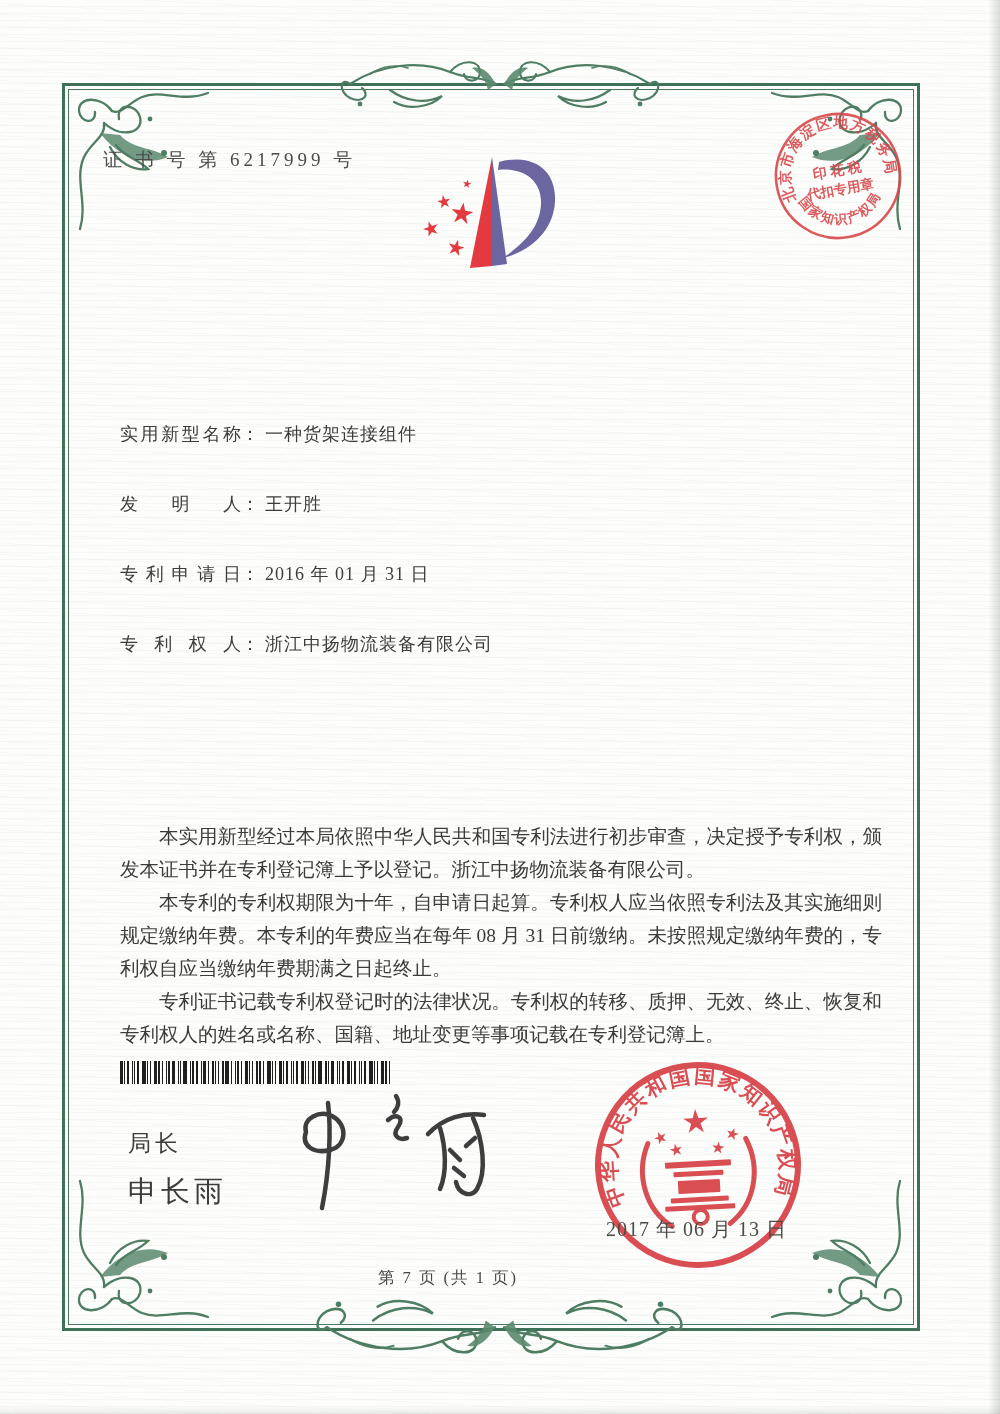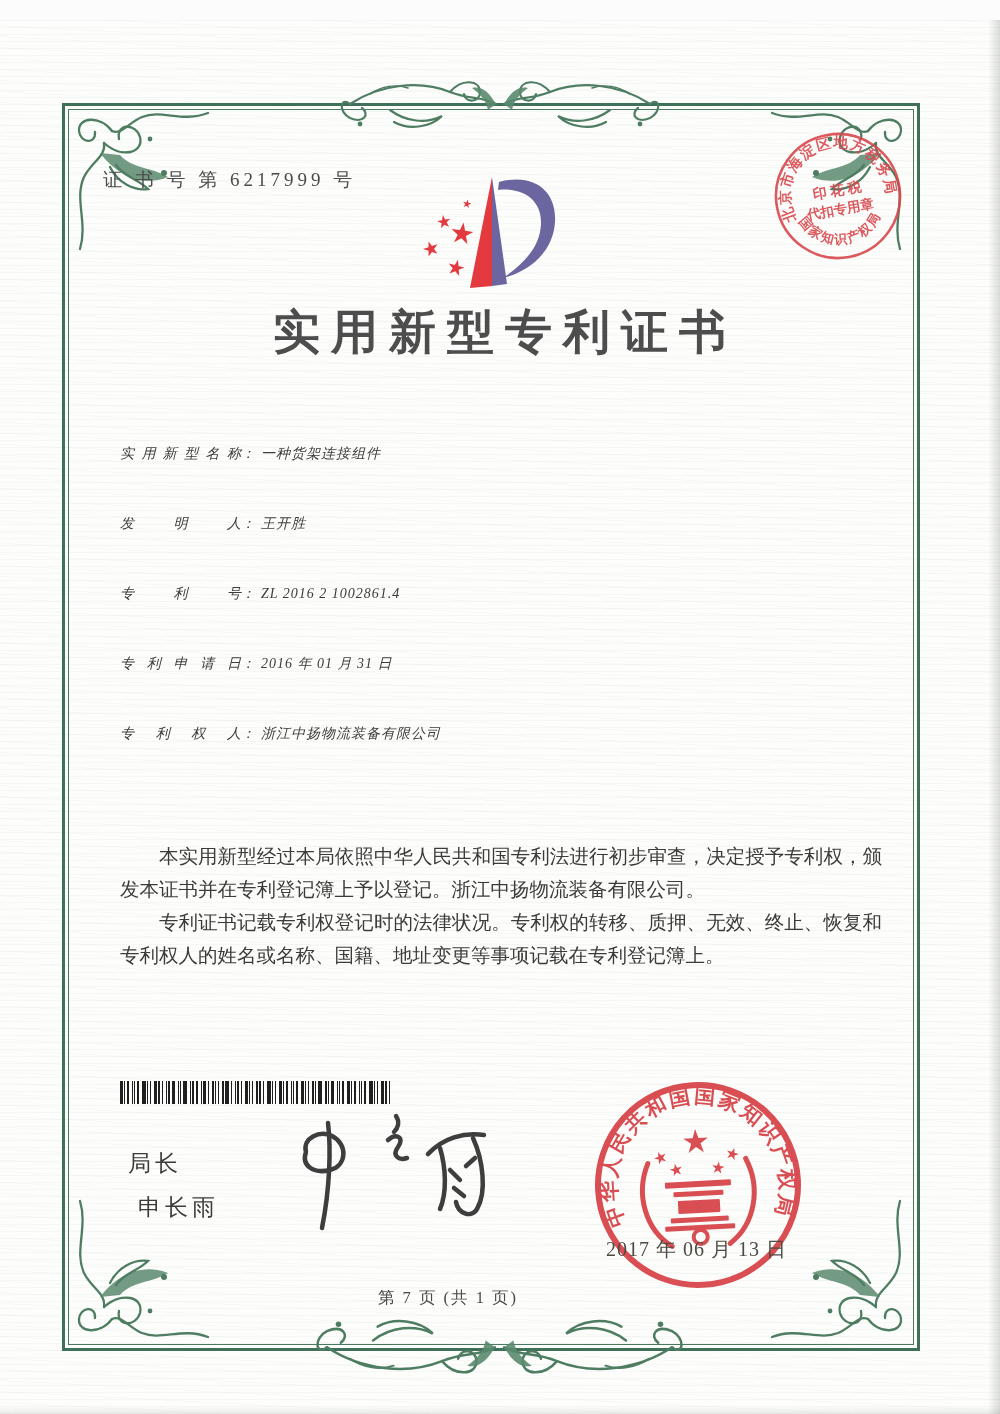--- a/index.html
+++ b/index.html
@@ -9,21 +9,20 @@
     background:#fbfcfb;
     position:relative;
     overflow:hidden;
   }
   .page{
     position:absolute;inset:0;
     background:
       repeating-linear-gradient(0deg, rgba(130,170,148,.07) 0 1px, transparent 1px 7px),
       repeating-linear-gradient(3deg, rgba(130,170,148,.05) 0 1px, transparent 1px 11px),
       #fdfdfc;
-    margin-top: 20px;
   }
   .edge-shade{position:absolute;top:0;right:0;width:12px;height:100%;
     background:linear-gradient(to right, rgba(0,0,0,0), rgba(60,70,60,.18));}
   .edge-shade-bottom{position:absolute;left:0;bottom:0;width:100%;height:8px;
     background:linear-gradient(to bottom, rgba(0,0,0,0), rgba(60,70,60,.10));}
 
   
   .frame{position:absolute;left:62px;top:83px;width:852px;height:1242px;
     border:3px solid #3f7158;}
   .frame-inner{position:absolute;inset:3px;border:1px solid #48795f;}
@@ -31,36 +30,36 @@
   .ornaments{position:absolute;left:0;top:0;pointer-events:none;}
 
   .cert-no{position:absolute;left:103px;top:147px;
     font-size:19px;letter-spacing:4px;color:#4b4b4b;}
 
   .title{position:absolute;left:0;top:281px;width:1000px;margin:0;
     text-align:center;text-indent:10px;
     font-size:47px;font-weight:700;letter-spacing:11px;color:#4e4d4d;}
 
   .fields{position:absolute;left:120px;top:420px;width:700px;color:#3d3c3a;}
-  .field-row{height:28px;line-height:28px;margin-bottom:42px;font-size:14px;white-space:nowrap;font-style:italic;}
+  .field-row{height:28px;line-height:28px;margin-bottom:42px;font-size:18px;white-space:nowrap;}
   .field-label{display:inline-block;width:121px;text-align:justify;text-align-last:justify;}
   .field-colon{display:inline-block;margin-right:6px;}
   .field-value{letter-spacing:1px;}
 
   .paragraphs{position:absolute;left:120px;top:820px;width:762px;
     font-size:19.5px;line-height:33px;color:#3c3b39;text-align:justify;}
   .paragraphs p{margin:0;text-indent:2em;}
 
   .barcode{position:absolute;left:120px;top:1061px;width:272px;height:23px;
     overflow:hidden;white-space:nowrap;font-size:0;}
   .barcode i{display:inline-block;height:100%;background:#1f1f1f;}
   .barcode i.g{background:transparent;}
 
   .officer-title{position:absolute;left:128px;top:1128px;font-size:23px;letter-spacing:4px;color:#3d3c3a;}
-  .officer-name{position:absolute;left:138px;top:1172px;font-size:23px;letter-spacing:4px;color:#3d3c3a;}
+  .officer-name{position:absolute;left:128px;top:1172px;font-size:29px;letter-spacing:4px;color:#3d3c3a;}
 
   .signature-svg{position:absolute;left:268px;top:1088px;}
 
   .seal-svg{position:absolute;left:585px;top:1052px;}
   .stamp-svg{position:absolute;left:758px;top:96px;}
   .logo-svg{position:absolute;left:408px;top:143px;}
 
   .seal-date{position:absolute;left:606px;top:1216px;width:220px;
     font-size:20px;letter-spacing:1px;color:#4c4b43;}
 
@@ -145,42 +144,39 @@
         <textPath href="#stamp-arc-top">北京市海淀区地方税务局</textPath>
       </text>
       <text font-size="13" letter-spacing="1.5" fill="#d8494e" class="seal-ring-text">
         <textPath href="#stamp-arc-bottom">国家知识产权局</textPath>
       </text>
       <text x="834" y="170" text-anchor="middle" font-size="14" font-weight="700" fill="#d8494e">印 花 税</text>
       <text x="834" y="189" text-anchor="middle" font-size="13.5" font-weight="700" fill="#d8494e">代扣专用章</text>
     </g>
   </svg>
 
-  <h1 class="title">实用新型专利证书</h1>
 
   <div class="fields">
     <div class="field-row">
       <span class="field-label">实用新型名称</span><span class="field-colon">：</span><span class="field-value">一种货架连接组件</span>
     </div>
     <div class="field-row">
       <span class="field-label">发明人</span><span class="field-colon">：</span><span class="field-value">王开胜</span>
-    </div>
-    <div class="field-row">
-      <span class="field-label">专利号</span><span class="field-colon">：</span><span class="field-value">ZL 2016 2 1002861.4</span>
     </div>
     <div class="field-row">
       <span class="field-label">专利申请日</span><span class="field-colon">：</span><span class="field-value">2016 年 01 月 31 日</span>
     </div>
     <div class="field-row">
       <span class="field-label">专利权人</span><span class="field-colon">：</span><span class="field-value">浙江中扬物流装备有限公司</span>
     </div>
   </div>
 
   <div class="paragraphs">
     <p>本实用新型经过本局依照中华人民共和国专利法进行初步审查，决定授予专利权，颁发本证书并在专利登记簿上予以登记。浙江中扬物流装备有限公司。</p>
+    <p>本专利的专利权期限为十年，自申请日起算。专利权人应当依照专利法及其实施细则规定缴纳年费。本专利的年费应当在每年 08 月 31 日前缴纳。未按照规定缴纳年费的，专利权自应当缴纳年费期满之日起终止。</p>
     <p>专利证书记载专利权登记时的法律状况。专利权的转移、质押、无效、终止、恢复和专利权人的姓名或名称、国籍、地址变更等事项记载在专利登记簿上。</p>
   </div>
 
   <div class="barcode"><i style="width:3px"></i><i class="g" style="width:1px"></i><i style="width:1px"></i><i class="g" style="width:2px"></i><i style="width:2px"></i><i class="g" style="width:3px"></i><i style="width:1px"></i><i class="g" style="width:1px"></i><i style="width:1px"></i><i class="g" style="width:2px"></i><i style="width:2px"></i><i class="g" style="width:3px"></i><i style="width:4px"></i><i class="g" style="width:1px"></i><i style="width:1px"></i><i class="g" style="width:2px"></i><i style="width:1px"></i><i class="g" style="width:3px"></i><i style="width:3px"></i><i class="g" style="width:1px"></i><i style="width:2px"></i><i class="g" style="width:2px"></i><i style="width:1px"></i><i class="g" style="width:3px"></i><i style="width:1px"></i><i class="g" style="width:1px"></i><i style="width:2px"></i><i class="g" style="width:2px"></i><i style="width:3px"></i><i class="g" style="width:3px"></i><i style="width:1px"></i><i class="g" style="width:1px"></i><i style="width:1px"></i><i class="g" style="width:2px"></i><i style="width:4px"></i><i class="g" style="width:3px"></i><i style="width:1px"></i><i class="g" style="width:1px"></i><i style="width:2px"></i><i class="g" style="width:2px"></i><i style="width:2px"></i><i class="g" style="width:3px"></i><i style="width:1px"></i><i class="g" style="width:1px"></i><i style="width:3px"></i><i class="g" style="width:2px"></i><i style="width:1px"></i><i class="g" style="width:3px"></i><i style="width:2px"></i><i class="g" style="width:1px"></i><i style="width:1px"></i><i class="g" style="width:2px"></i><i style="width:1px"></i><i class="g" style="width:3px"></i><i style="width:2px"></i><i class="g" style="width:1px"></i><i style="width:4px"></i><i class="g" style="width:2px"></i><i style="width:1px"></i><i class="g" style="width:3px"></i><i style="width:1px"></i><i class="g" style="width:1px"></i><i style="width:2px"></i><i class="g" style="width:2px"></i><i style="width:1px"></i><i class="g" style="width:3px"></i><i style="width:3px"></i><i class="g" style="width:1px"></i><i style="width:1px"></i><i class="g" style="width:2px"></i><i style="width:1px"></i><i class="g" style="width:3px"></i><i style="width:2px"></i><i class="g" style="width:1px"></i><i style="width:2px"></i><i class="g" style="width:2px"></i><i style="width:1px"></i><i class="g" style="width:3px"></i><i style="width:4px"></i><i class="g" style="width:1px"></i><i style="width:1px"></i><i class="g" style="width:2px"></i><i style="width:1px"></i><i class="g" style="width:3px"></i><i style="width:3px"></i><i class="g" style="width:1px"></i><i style="width:1px"></i><i class="g" style="width:2px"></i><i style="width:2px"></i><i class="g" style="width:3px"></i><i style="width:1px"></i><i class="g" style="width:1px"></i><i style="width:1px"></i><i class="g" style="width:2px"></i><i style="width:2px"></i><i class="g" style="width:3px"></i><i style="width:3px"></i><i class="g" style="width:1px"></i><i style="width:1px"></i><i class="g" style="width:2px"></i><i style="width:1px"></i><i class="g" style="width:3px"></i><i style="width:2px"></i><i class="g" style="width:1px"></i><i style="width:1px"></i><i class="g" style="width:2px"></i><i style="width:4px"></i><i class="g" style="width:3px"></i><i style="width:2px"></i><i class="g" style="width:1px"></i><i style="width:1px"></i><i class="g" style="width:2px"></i><i style="width:3px"></i><i class="g" style="width:3px"></i><i style="width:1px"></i><i class="g" style="width:1px"></i><i style="width:1px"></i><i class="g" style="width:2px"></i><i style="width:2px"></i><i class="g" style="width:3px"></i><i style="width:3px"></i><i class="g" style="width:1px"></i><i style="width:1px"></i><i class="g" style="width:2px"></i><i style="width:2px"></i><i class="g" style="width:3px"></i><i style="width:1px"></i><i class="g" style="width:1px"></i><i style="width:1px"></i><i class="g" style="width:2px"></i><i style="width:2px"></i><i class="g" style="width:3px"></i><i style="width:4px"></i><i class="g" style="width:1px"></i><i style="width:1px"></i><i class="g" style="width:2px"></i><i style="width:1px"></i><i class="g" style="width:3px"></i><i style="width:3px"></i><i class="g" style="width:1px"></i><i style="width:2px"></i><i class="g" style="width:2px"></i><i style="width:1px"></i><i class="g" style="width:3px"></i></div>
 
   <div class="officer-title">局长</div>
   <div class="officer-name">申长雨</div>
 
   <svg class="signature-svg" width="250" height="135" viewBox="0 0 250 135">
     <g stroke="#2e2e2e" stroke-width="4.5" fill="none" stroke-linecap="round" opacity=".92">

